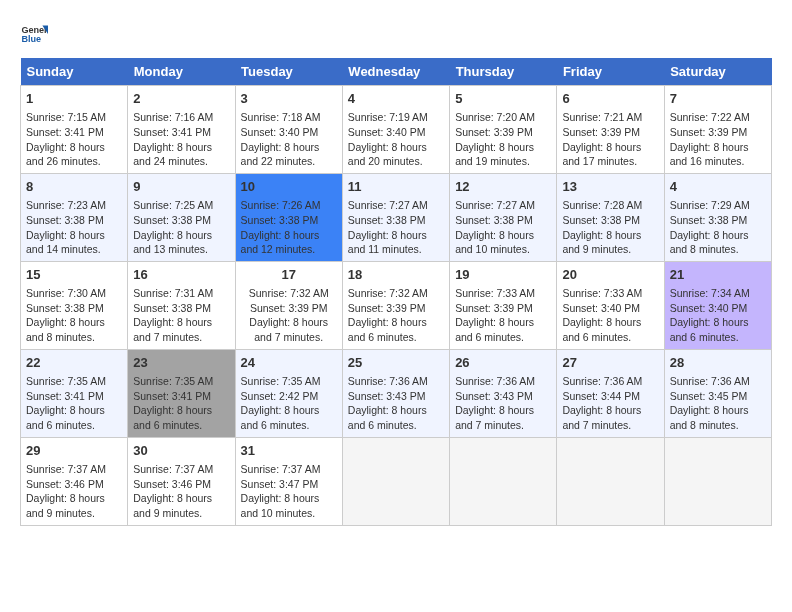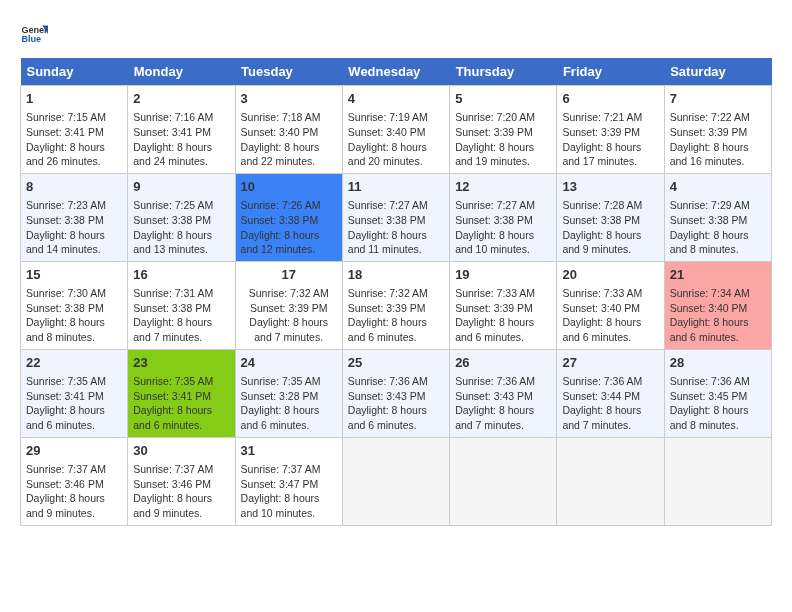--- a/index.html
+++ b/index.html
@@ -231,44 +231,44 @@
           <div>Sunrise: 7:33 AM</div>
           <div>Sunset: 3:39 PM</div>
           <div>Daylight: 8 hours and 6 minutes.</div>
         </td>
         <td style="background: rgb(255, 255, 255);">
           <div class="day-num">20</div>
           <div>Sunrise: 7:33 AM</div>
           <div>Sunset: 3:40 PM</div>
           <div>Daylight: 8 hours and 6 minutes.</div>
         </td>
-        <td style="background: #fca5a5;">
+        <td style="background: #c4b5fd;">
           <div class="day-num">21</div>
           <div>Sunrise: 7:34 AM</div>
           <div>Sunset: 3:40 PM</div>
           <div>Daylight: 8 hours and 6 minutes.</div>
         </td>
       </tr>
       <tr class="week-row">
         <td style="background: rgb(240, 244, 255);">
           <div class="day-num">22</div>
           <div>Sunrise: 7:35 AM</div>
           <div>Sunset: 3:41 PM</div>
           <div>Daylight: 8 hours and 6 minutes.</div>
         </td>
-        <td style="background: #84cc16;">
+        <td style="background: #a3a3a3;">
           <div class="day-num">23</div>
           <div>Sunrise: 7:35 AM</div>
           <div>Sunset: 3:41 PM</div>
           <div>Daylight: 8 hours and 6 minutes.</div>
         </td>
         <td style="background: rgb(240, 244, 255);">
           <div class="day-num">24</div>
           <div>Sunrise: 7:35 AM</div>
-          <div>Sunset: 3:28 PM</div>
+          <div>Sunset: 2:42 PM</div>
           <div>Daylight: 8 hours and 6 minutes.</div>
         </td>
         <td style="background: rgb(240, 244, 255);">
           <div class="day-num">25</div>
           <div>Sunrise: 7:36 AM</div>
           <div>Sunset: 3:43 PM</div>
           <div>Daylight: 8 hours and 6 minutes.</div>
         </td>
         <td style="background: rgb(240, 244, 255);">
           <div class="day-num">26</div>

